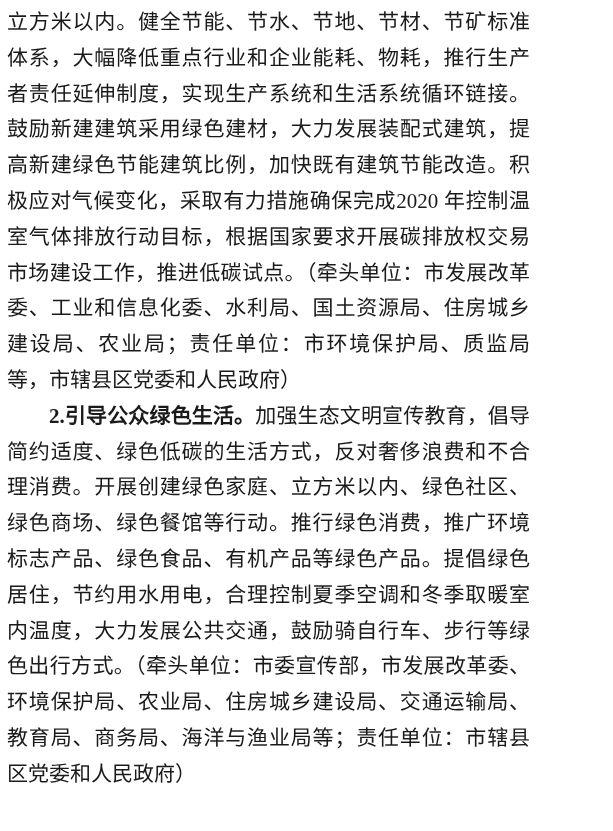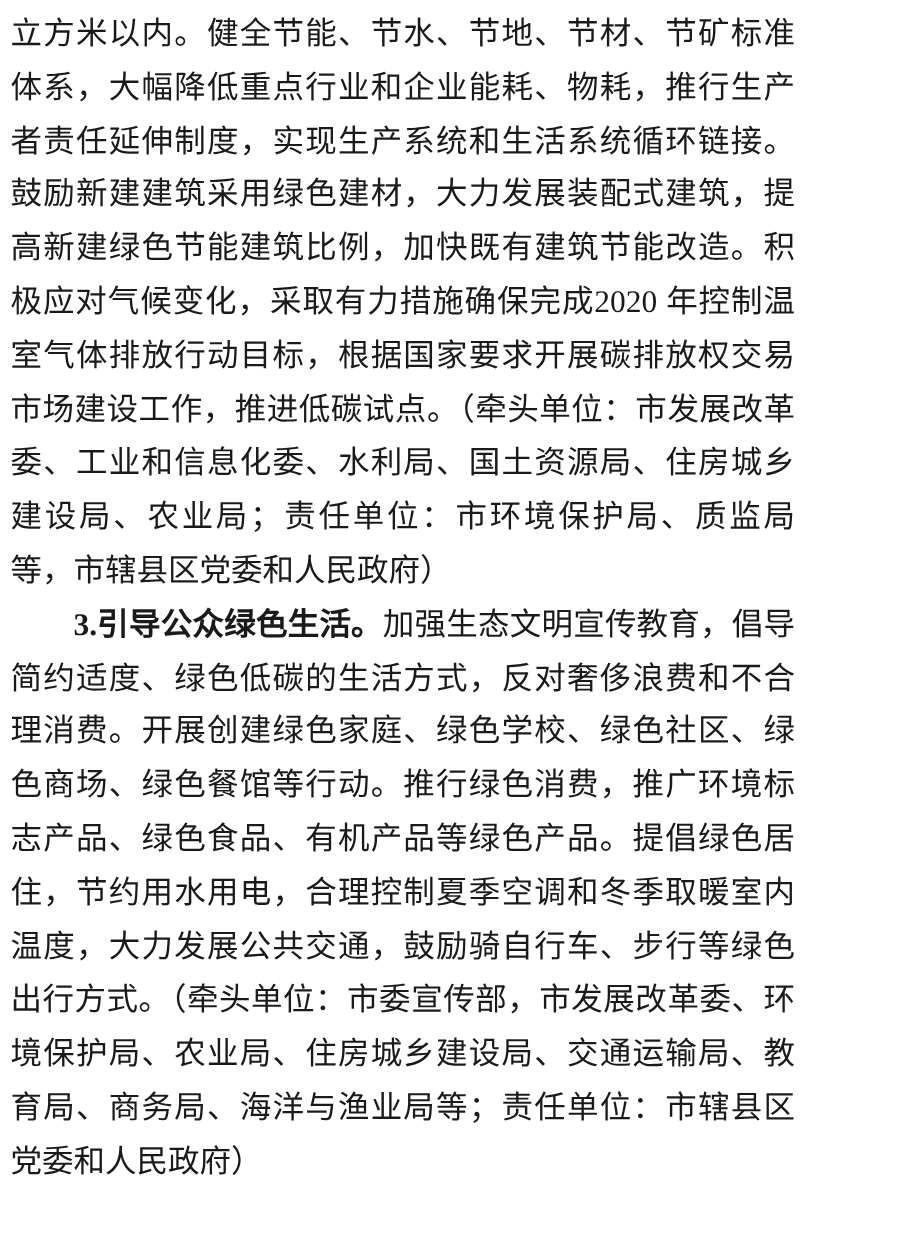--- a/index.html
+++ b/index.html
@@ -39,17 +39,17 @@
     font-weight: 700;
   }
 </style>
 </head>
 <body>
 
 <div class="page">
 
   <p class="para"><span>立方米以内。健全节能、节水、节地、节材、节矿标准体系，大幅降低重点行业和企业能耗、物耗，推行生产者责任延伸制度，实现生产系统和生活系统循环链接。鼓励新建建筑采用绿色建材，大力发展装配式建筑，提高新建绿色节能建筑比例，加快既有建筑节能改造。积极应对气候变化，采取有力措施确保完成2020 年控制温室气体排放行动目标，根据国家要求开展碳排放权交易市场建设工作，推进低碳试点。（牵头单位：市发展改革委、工业和信息化委、水利局、国土资源局、住房城乡建设局、农业局；责任单位：市环境保护局、质监局等，市辖县区党委和人民政府）</span></p>
 
-  <p class="para indent"><span class="bold">3.引导公众绿色生活。</span><span>加强生态文明宣传教育，倡导简约适度、绿色低碳的生活方式，反对奢侈浪费和不合理消费。开展创建绿色家庭、绿色学校、绿色社区、绿色商场、绿色餐馆等行动。推行绿色消费，推广环境标志产品、绿色食品、有机产品等绿色产品。提倡绿色居住，节约用水用电，合理控制夏季空调和冬季取暖室内温度，大力发展公共交通，鼓励骑自行车、步行等绿色出行方式。（牵头单位：市委宣传部，市发展改革委、环境保护局、农业局、住房城乡建设局、交通运输局、教育局、商务局、海洋与渔业局等；责任单位：市辖县区党委和人民政府）</span></p>
+  <p class="para indent"><span class="bold">2.引导公众绿色生活。</span><span>加强生态文明宣传教育，倡导简约适度、绿色低碳的生活方式，反对奢侈浪费和不合理消费。开展创建绿色家庭、立方米以内、绿色社区、绿色商场、绿色餐馆等行动。推行绿色消费，推广环境标志产品、绿色食品、有机产品等绿色产品。提倡绿色居住，节约用水用电，合理控制夏季空调和冬季取暖室内温度，大力发展公共交通，鼓励骑自行车、步行等绿色出行方式。（牵头单位：市委宣传部，市发展改革委、环境保护局、农业局、住房城乡建设局、交通运输局、教育局、商务局、海洋与渔业局等；责任单位：市辖县区党委和人民政府）</span></p>
 
 
 
 </div>
 
 </body></html>

